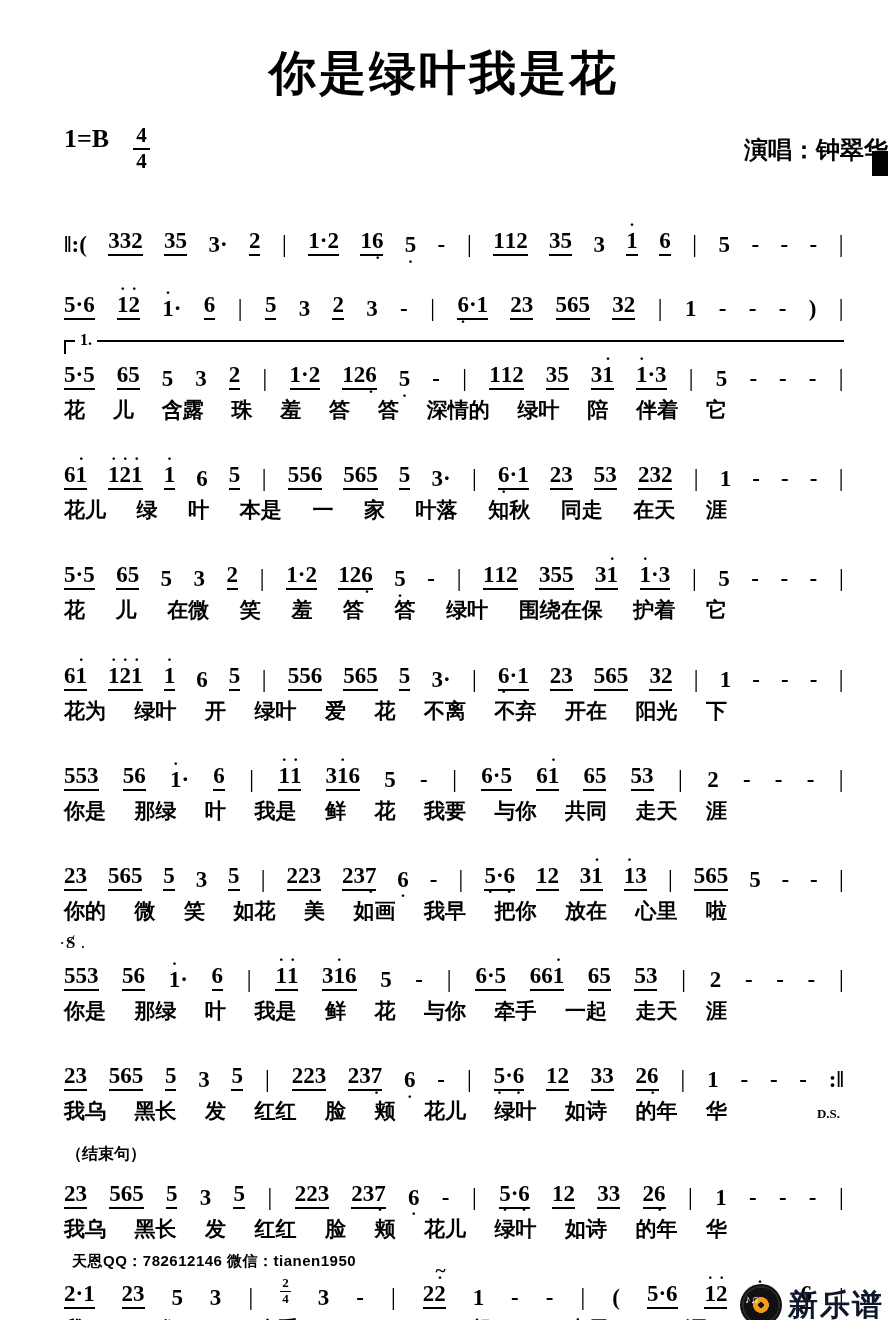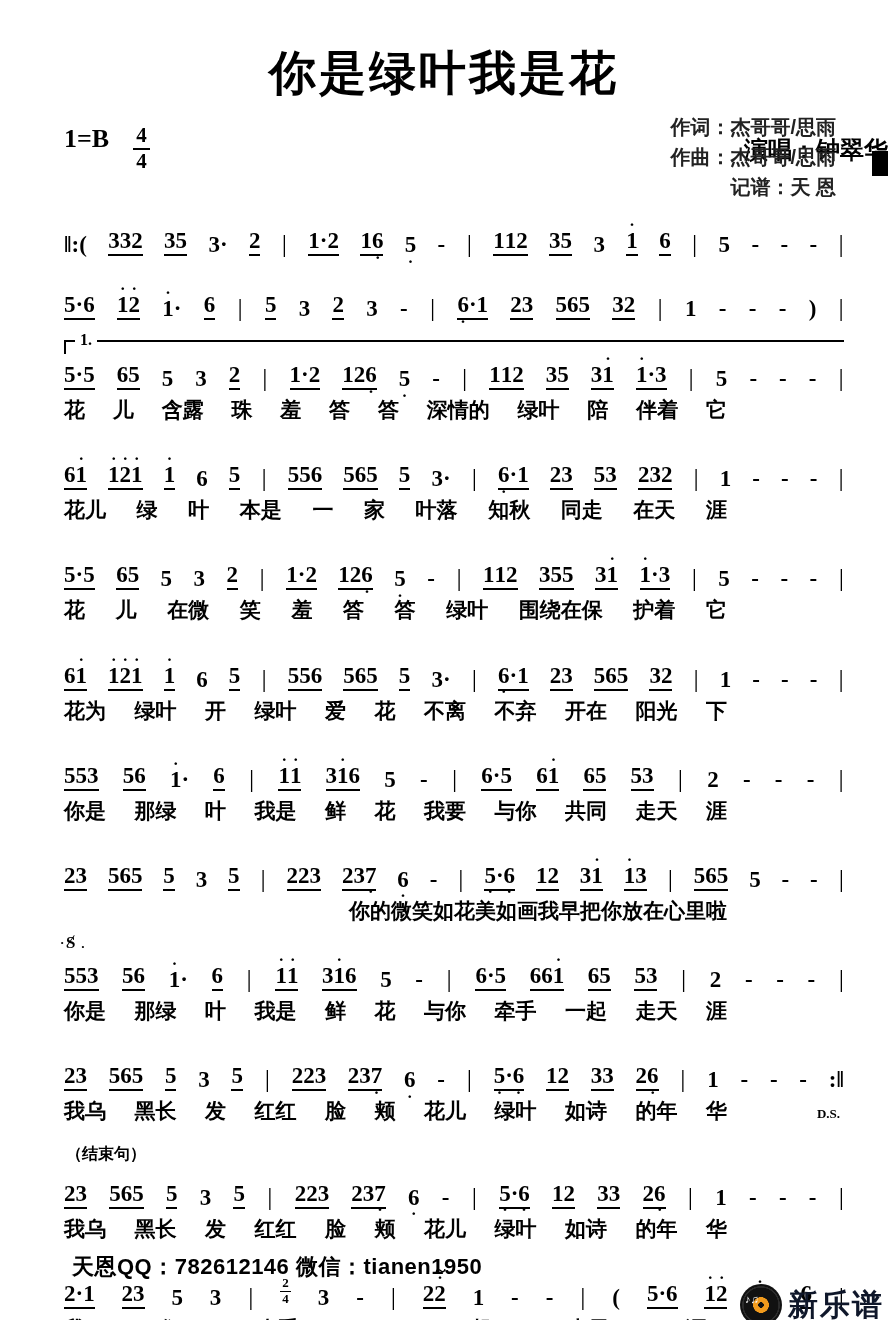--- a/index.html
+++ b/index.html
@@ -40,46 +40,41 @@
   .nc.lo::after{content:"·";position:absolute;left:50%;transform:translateX(-50%);bottom:-0.85em;font-size:0.72em;}
   .trill{position:relative;}
   .trill::before{content:"~";position:absolute;top:-1.05em;left:55%;font-size:0.85em;letter-spacing:-2px;}
   .tfrac{display:inline-flex;flex-direction:column;align-items:center;font-size:13px;line-height:1.15;
          font-weight:700;transform:translateY(-2px);}
   .tfrac .fn{border-bottom:1.5px solid #000;padding:0 2px;}
   .lyrics-row{display:flex;align-items:baseline;margin-top:7px;font-size:21px;font-weight:600;line-height:1.2;}
   .lyr-words{display:flex;justify-content:space-between;}
   .ds{margin-left:auto;font-family:"Liberation Serif",serif;font-weight:700;font-size:13px;padding-right:4px;}
   
-  .footer{position:absolute;left:72px;top:1240px;font-size:22px;font-weight:600;letter-spacing:0.5px;}
+  .footer{position:absolute;left:72px;top:1240px;font-size:15px;font-weight:600;letter-spacing:0.5px;}
   .logo{position:absolute;right:4px;top:1272px;display:flex;align-items:center;gap:6px;}
   .disc{position:relative;width:42px;height:42px;border-radius:50%;
         background:radial-gradient(circle at 50% 50%, #111 0 9%, #f29b1d 10% 26%, #111 27% 58%, #2b2b2b 59% 63%, #111 64% 100%);}
   .disc .note{position:absolute;left:5px;top:9px;color:#fff;font-size:11px;}
   .logo-text{font-size:30px;font-weight:900;color:#0f172a;letter-spacing:2px;}
 </style>
 </head>
 <body>
 
 <div class="page">
   <div class="header">
     <h1 class="title">你是绿叶我是花</h1>
     <div class="keysig">
       <span>1=B</span>
       <span class="bfrac">
         <span class="fn">4</span>
         <span class="fd">4</span>
       </span>
     </div>
     <div class="singer">演唱：钟翠华</div>
-    <div class="credits">
-      <div>作词：杰哥哥/思雨</div>
-      <div>作曲：杰哥哥/思雨</div>
-      <div>记谱：天 恩</div>
-    </div>
     <div class="corner-mark"></div>
   </div>
 
   <div id="systems">
       <div class="system no-lyrics">
         <div class="notes-row">
           <span class="tok"><span class="nc">‖</span><span class="nc">:</span><span class="nc">(</span></span>
           <span class="tok u"><span class="nc">3</span><span class="nc">3</span><span class="nc">2</span></span>
           <span class="tok u"><span class="nc">3</span><span class="nc">5</span></span>
           <span class="tok"><span class="nc">3</span><span class="nc">·</span></span>
@@ -350,21 +345,21 @@
           <span class="tok u"><span class="nc">3</span><span class="nc hi">1</span></span>
           <span class="tok u"><span class="nc hi">1</span><span class="nc">3</span></span>
           <span class="tok bar">|</span>
           <span class="tok u"><span class="nc">5</span><span class="nc">6</span><span class="nc">5</span></span>
           <span class="tok"><span class="nc">5</span></span>
           <span class="tok"><span class="nc">-</span></span>
           <span class="tok"><span class="nc">-</span></span>
           <span class="tok bar">|</span>
         </div>
         <div class="lyrics-row">
-          <div class="lyr-words" style="width: 85%; justify-content: flex-end;">
+          <div class="lyr-words" style="width: 85%;">
             <span class="">你的</span>
             <span class="">微</span>
             <span class="">笑</span>
             <span class="">如花</span>
             <span class="">美</span>
             <span class="">如画</span>
             <span class="">我早</span>
             <span class="">把你</span>
             <span class="">放在</span>
             <span class="">心里</span>

